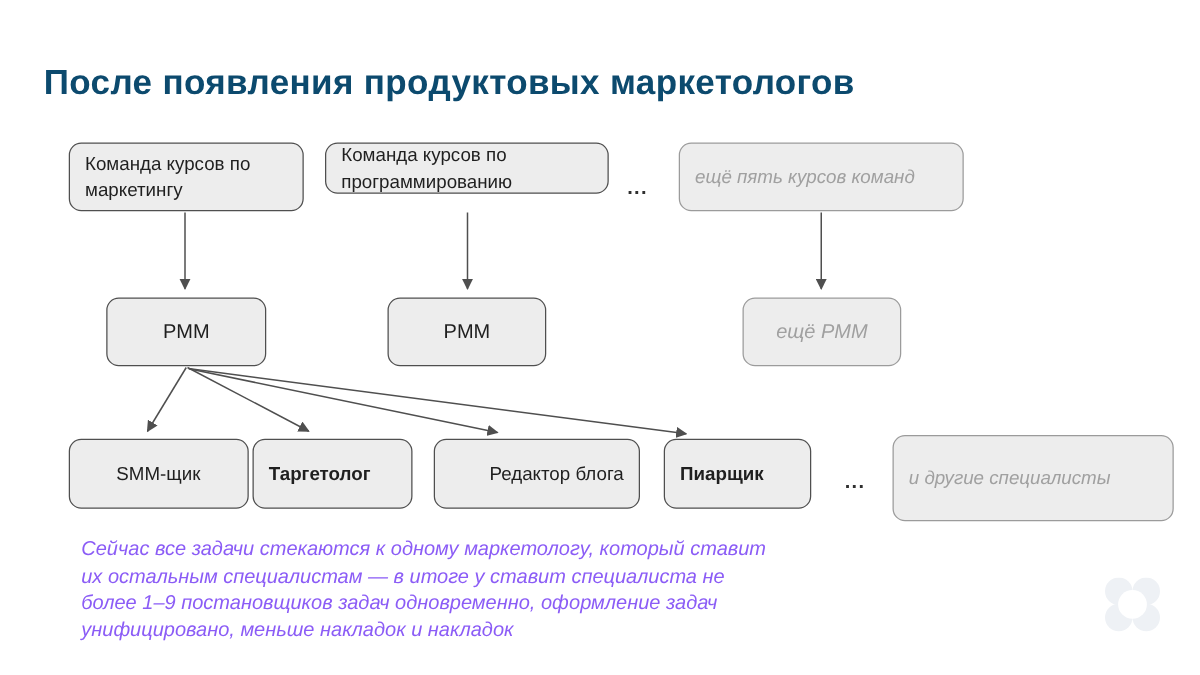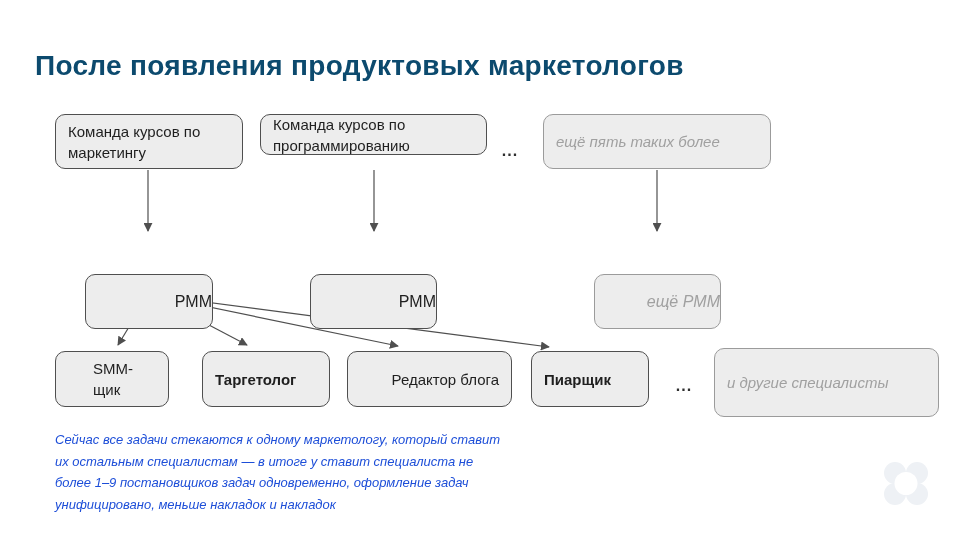--- a/index.html
+++ b/index.html
@@ -40,58 +40,57 @@
     font-size: 15px;
     line-height: 21px;
     color: #1f1f1f;
   }
   .box.muted {
     border-color: #9b9b9b;
     color: #a0a0a0;
     font-style: italic;
   }
   .box.center {
-    justify-content: flex-end;
+    justify-content: center;
     padding: 0;
     font-size: 16px;
-    margin-top: 36px;
   }
   .ellipsis {
     position: absolute;
     font-size: 16px;
     font-weight: 700;
     color: #2f2f2f;
     letter-spacing: 1px;
   }
   .note {
     position: absolute;
-    left: 55px;
+    left: 65px;
     top: 429px;
     width: 560px;
     font-style: italic;
-    font-size: 13px;
+    font-size: 16px;
     line-height: 21.5px;
-    color: #1d4ed8;
+    color: #8b5cf6;
   }
   .logo {
     position: absolute;
     left: 884px;
     top: 462px;
     width: 44px;
     height: 44px;
   }
   
   .b-top-1 { left: 55px;  top: 114px; width: 188px; height: 55px; }
   .b-top-2 { left: 260px; top: 114px; width: 227px; height: 41px; }
   .b-top-3 { left: 543px; top: 114px; width: 228px; height: 55px; }
   .e-top   { left: 498px; top: 142px; width: 24px; text-align: center; }
   .b-mid-1 { left: 85px;  top: 238px; width: 128px; height: 55px; }
   .b-mid-2 { left: 310px; top: 238px; width: 127px; height: 55px; }
   .b-mid-3 { left: 594px; top: 238px; width: 127px; height: 55px; }
-  .b-bot-1 { left: 55px;  top: 351px; width: 114px; height: 56px; padding-left: 37px; }
+  .b-bot-1 { left: 55px;  top: 351px; width: 144px; height: 56px; padding-left: 37px; }
   .b-bot-2 { left: 202px; top: 351px; width: 128px; height: 56px; font-weight: bold; }
   .b-bot-3 { left: 347px; top: 351px; width: 165px; height: 56px; justify-content: flex-end; }
   .b-bot-4 { left: 531px; top: 351px; width: 118px; height: 56px; font-weight: bold; }
   .e-bot   { left: 672px; top: 377px; width: 24px; text-align: center; }
   .b-bot-5 { left: 714px; top: 348px; width: 225px; height: 69px; }
 </style>
 </head>
 <body>
 
 <div class="canvas">
@@ -116,21 +115,21 @@
   </svg>
 
   <div class="box b-top-1">
     <span>Команда курсов по маркетингу</span>
   </div>
   <div class="box b-top-2">
     <span>Команда курсов по программированию</span>
   </div>
   <div class="ellipsis e-top">...</div>
   <div class="box muted b-top-3">
-    <span>ещё пять таких более</span>
+    <span>ещё пять курсов команд</span>
   </div>
 
   <div class="box center b-mid-1">
     <span>PMM</span>
   </div>
   <div class="box center b-mid-2">
     <span>PMM</span>
   </div>
   <div class="box center muted b-mid-3">
     <span>ещё PMM</span>

